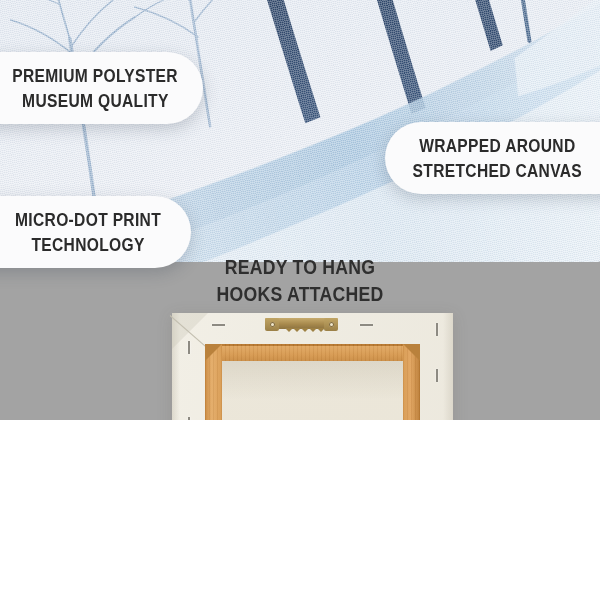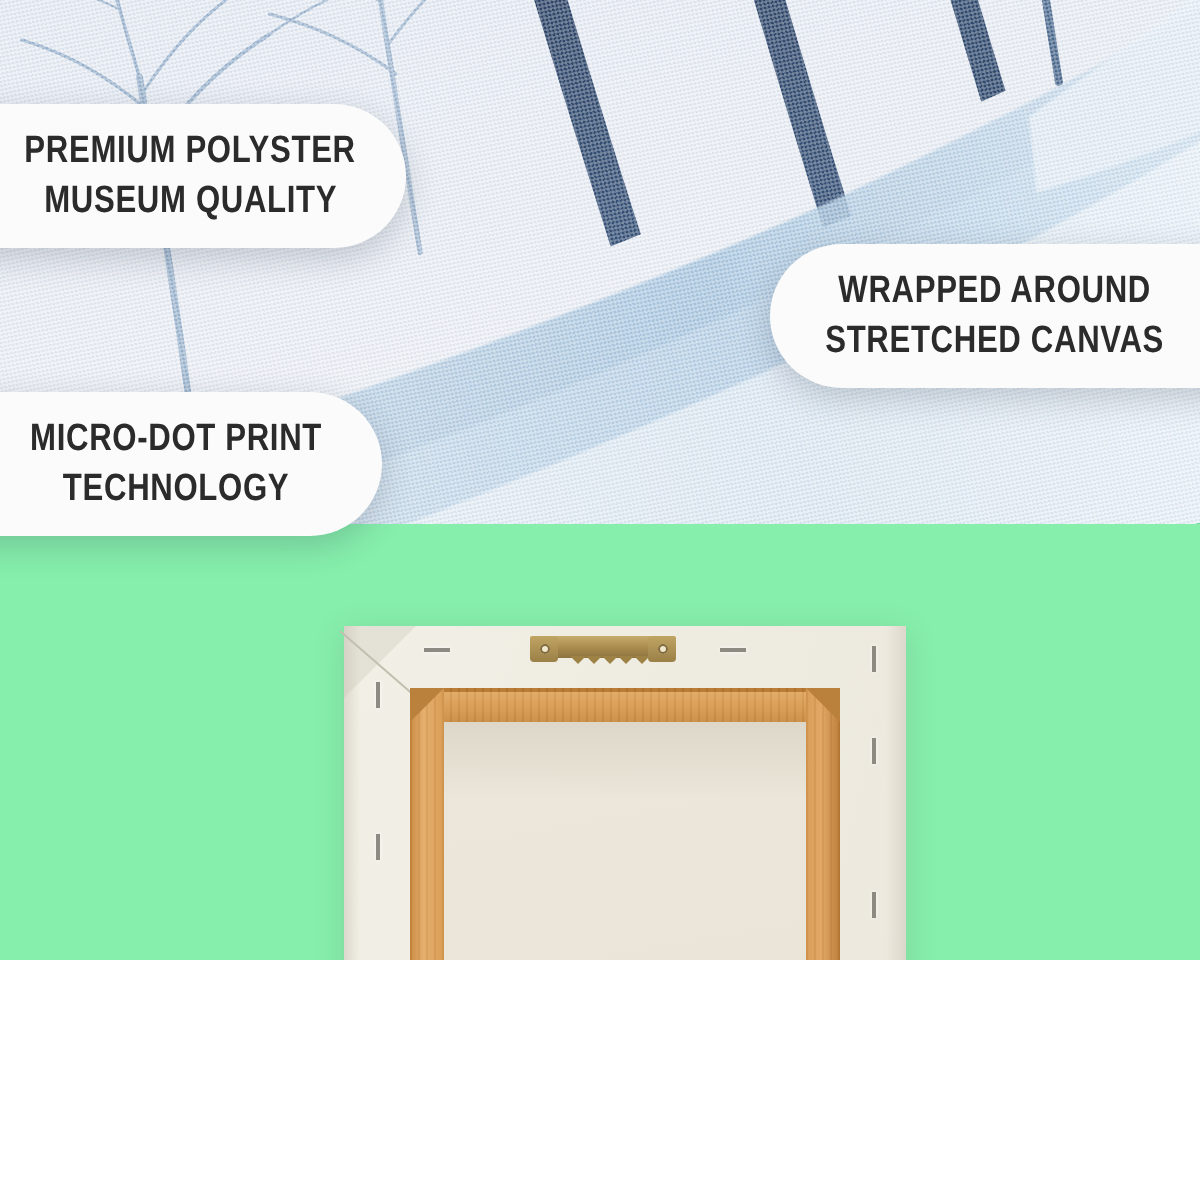--- a/index.html
+++ b/index.html
@@ -1,20 +1,20 @@
 <!DOCTYPE html>
 <html><head>
 <meta charset="utf-8">
 <style>
   html,body{margin:0;padding:0;}
   body{
     width:600px;height:600px;overflow:hidden;background:#ffffff;
     font-family:"Liberation Sans",sans-serif;
   }
-  .stage{position:relative;width:600px;height:480px;background:#86efac;overflow:hidden;}
+  .stage{position:relative;width:600px;height:420px;background:#a3a3a3;overflow:hidden;}
 
   
   .art-wrap{position:absolute;left:0;top:0;width:600px;height:262px;overflow:hidden;}
   .art-canvas{
     position:absolute;left:-40px;top:-104px;width:700px;height:420px;
     transform:rotate(-11.5deg);transform-origin:50% 50%;
     background:linear-gradient(178deg,#e9eef4 0%,#e6ecf3 36%,#eef2f7 58%,#f4f7fa 100%);
     box-shadow:0 14px 26px rgba(60,80,110,.20);
   }
   .art-inner{position:absolute;inset:0;overflow:hidden;}
@@ -223,20 +223,24 @@
   <div class="pill" id="pill-wrapped">
     <span>WRAPPED AROUND</span>
     <span>STRETCHED CANVAS</span>
   </div>
 
   <div class="pill" id="pill-micro">
     <span>MICRO-DOT PRINT</span>
     <span>TECHNOLOGY</span>
   </div>
 
+  <div class="ready">
+    <span>READY TO HANG</span>
+    <span>HOOKS ATTACHED</span>
+  </div>
 
   <div class="board">
     <div class="board-shadow-l"></div>
     <div class="board-shadow-r"></div>
     <div class="board-corner"></div>
     <div class="corner-line"></div>
 
     <div class="hanger">
       <div class="hanger-bar"></div>
       <div class="hanger-tooth" style="left:20px"></div>

